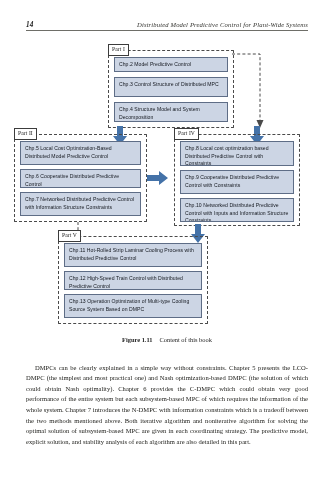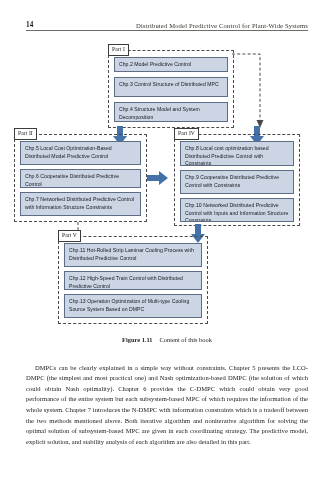--- a/index.html
+++ b/index.html
@@ -16,22 +16,23 @@
     position: relative;
   }
 
   
   .page-header {
     position: absolute;
     left: 26px;
     top: 21px;
     width: 282px;
     display: flex;
-    align-items: flex-end;
+    align-items: flex-start;
     justify-content: space-between;
+    font-style: italic;
   }
   .folio {
     font-size: 7.2px;
     font-weight: bold;
     color: #1d1d1d;
     letter-spacing: .2px;
   }
   .running-title {
     font-size: 6.6px;
     color: #33332f;

